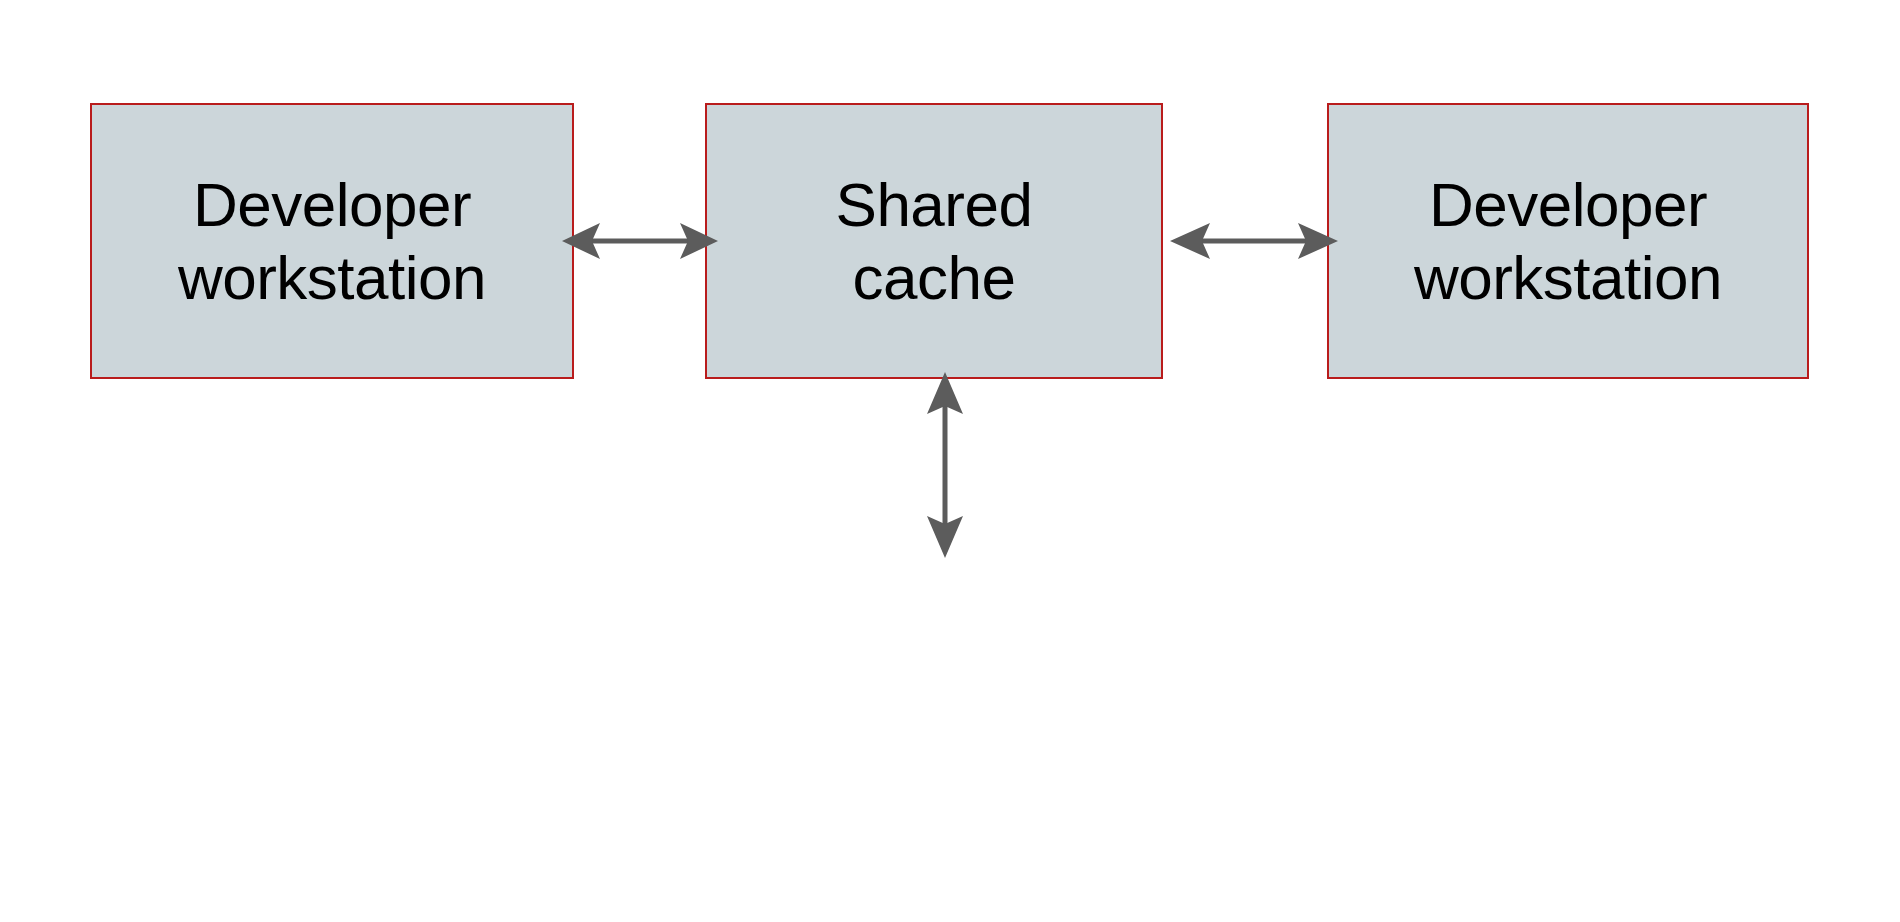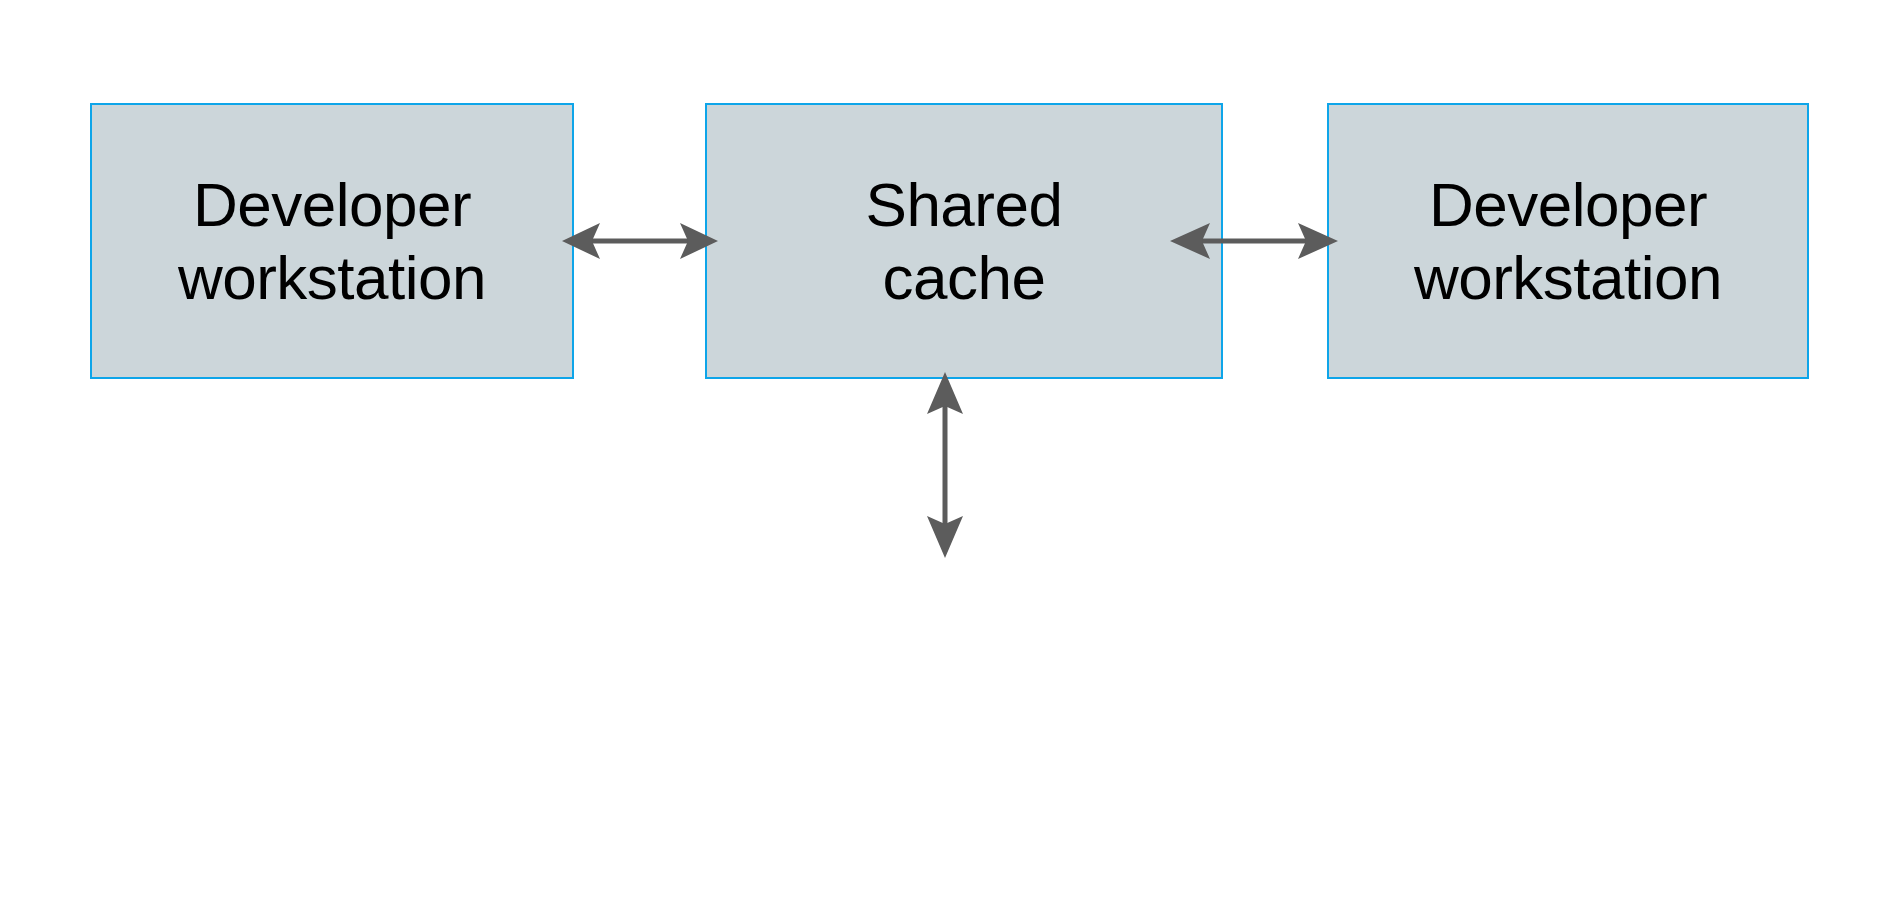--- a/index.html
+++ b/index.html
@@ -14,42 +14,42 @@
     position: relative;
     width: 1900px;
     height: 922px;
     background: #ffffff;
     overflow: hidden;
   }
   .node {
     position: absolute;
     box-sizing: border-box;
     background: #ccd6da;
-    border: 2px solid #0ea5e9;
+    border: 2px solid #b91c1c;
     display: flex;
     align-items: center;
     justify-content: center;
     text-align: center;
     color: #000000;
     font-family: "Liberation Sans", sans-serif;
     font-weight: 400;
     line-height: 1.18;
     letter-spacing: -0.5px;
   }
   .node-label {
     display: block;
     white-space: pre-line;
     padding: 0 6px;
   }
   #node-dev-left {
     left: 90px;  top: 103px;  width: 484px;  height: 276px;
     font-size: 62px;
   }
   #node-shared-cache {
-    left: 705px; top: 103px;  width: 518px;  height: 276px;
+    left: 705px; top: 103px;  width: 458px;  height: 276px;
     font-size: 62px;
   }
   #node-dev-right {
     left: 1327px; top: 103px; width: 482px;  height: 276px;
     font-size: 62px;
   }
   #node-ci-server {
     left: 708px; top: 548px;  width: 477px;  height: 277px;
     font-size: 62px;
   }

